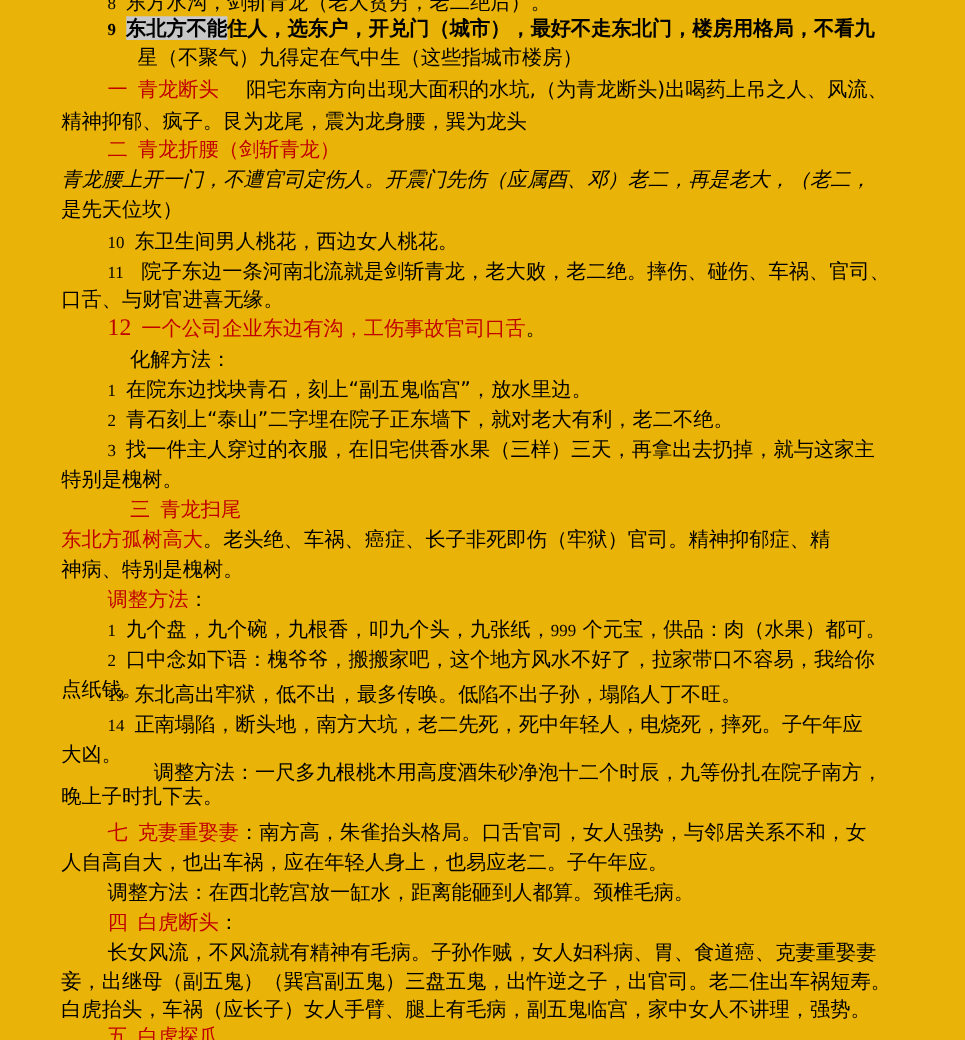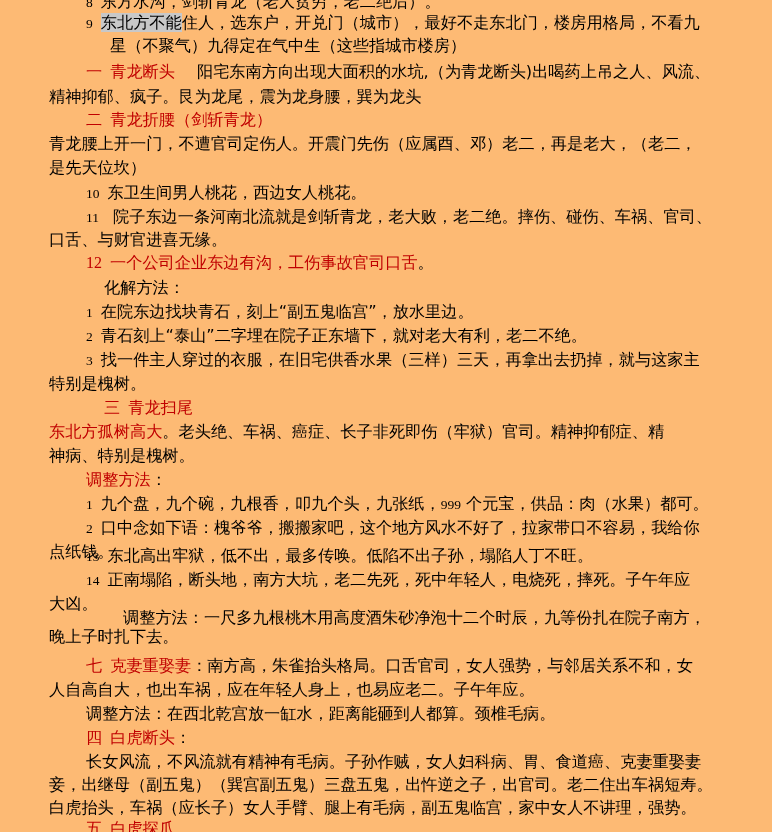--- a/index.html
+++ b/index.html
@@ -9,21 +9,21 @@
     background: #ffffff;
   }
   body {
     font-family: "DejaVu Sans", "Liberation Sans", sans-serif;
     color: #000000;
   }
   #page {
     position: relative;
     width: 772px;
     height: 832px;
-    background: #fdba74;
+    background: #eab308;
     overflow: hidden;
   }
   .doc-body {
     position: absolute;
     left: 0;
     top: 0;
     width: 772px;
   }
   
   .ln {
@@ -37,21 +37,21 @@
   }
   .red {
     color: #C00000;
   }
   .num {
     font-size: 13.5px;
     font-family: "Liberation Serif", "DejaVu Serif", serif;
     vertical-align: baseline;
   }
   .num-red {
-    font-size: 16px;
+    font-size: 19px;
     font-family: "Liberation Serif", "DejaVu Serif", serif;
     color: #C00000;
   }
   .hl {
     background: #C8C8C8;
   }
   .clip-top {
     position: absolute;
     left: 0;
     top: 0;
@@ -74,31 +74,31 @@
 </head>
 <body>
 
 <div id="page">
   <div class="doc-body">
 
     <div class="clip-top">
       <div class="ln" style="left:86px;"><span class="num">8</span><span class="sp-w"></span><span>东方水沟，剑斩青龙（老大贫穷，老二绝后）。</span></div>
     </div>
 
-    <div class="ln" style="left:86px; top:14px;"><span class="num">9</span><span class="sp-w"></span><span class="hl">东北方不能</span><span>住人，选东户，开兑门（城市），最好不走东北门，楼房用格局，不看九</span></div>
+    <div class="ln" style="left:86px; top:14px;font-weight:bold;"><span class="num">9</span><span class="sp-w"></span><span class="hl">东北方不能</span><span>住人，选东户，开兑门（城市），最好不走东北门，楼房用格局，不看九</span></div>
 
     <div class="ln" style="left:110px; top:37px;">星（不聚气）九得定在气中生（这些指城市楼房）</div>
 
     <div class="ln" style="left:86px; top:63px;"><span class="red">一</span><span class="sp-w"></span><span class="red">青龙断头</span><span style="display:inline-block;width:22px;"></span><span>阳宅东南方向出现大面积的水坑,（为青龙断头)出喝药上吊之人、风流、</span></div>
 
     <div class="ln" style="left:49px; top:88px;">精神抑郁、疯子。艮为龙尾，震为龙身腰，巽为龙头</div>
 
     <div class="ln" style="left:86px; top:111px;"><span class="red">二</span><span class="sp-w"></span><span class="red">青龙折腰（剑斩青龙）</span></div>
 
-    <div class="ln" style="left:49px; top:135px;">青龙腰上开一门，不遭官司定伤人。开震门先伤（应属酉、邓）老二，再是老大，（老二，</div>
+    <div class="ln" style="left:49px; top:135px;font-style:italic;">青龙腰上开一门，不遭官司定伤人。开震门先伤（应属酉、邓）老二，再是老大，（老二，</div>
 
     <div class="ln" style="left:49px; top:159px;">是先天位坎）</div>
 
     <div class="ln" style="left:86px; top:184px;"><span class="num">10</span><span class="sp-w"></span><span>东卫生间男人桃花，西边女人桃花。</span></div>
 
     <div class="ln" style="left:86px; top:208px;"><span class="num">11</span><span style="display:inline-block;width:14px;"></span><span>院子东边一条河南北流就是剑斩青龙，老大败，老二绝。摔伤、碰伤、车祸、官司、</span></div>
 
     <div class="ln" style="left:49px; top:231px;">口舌、与财官进喜无缘。</div>
 
     <div class="ln" style="left:86px; top:254px;"><span class="num-red">12</span><span class="sp-w"></span><span class="red">一个公司企业东边有沟，工伤事故官司口舌</span><span>。</span></div>

